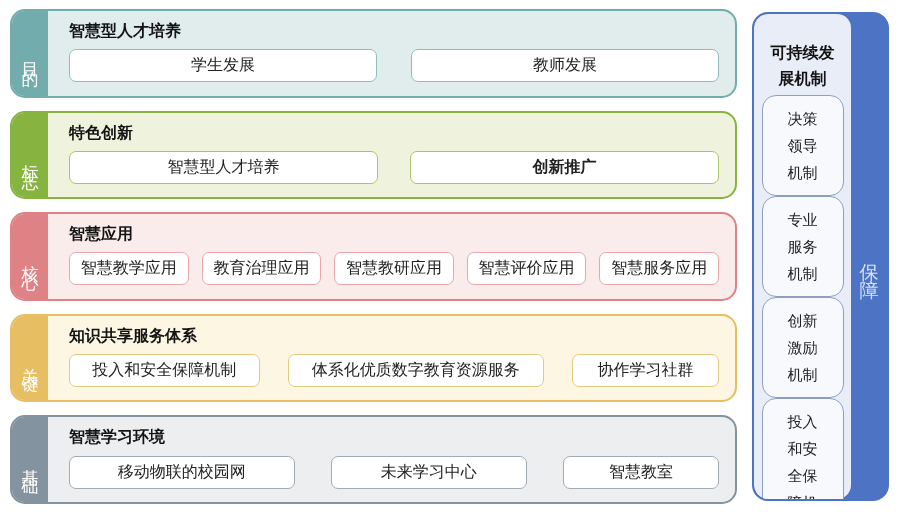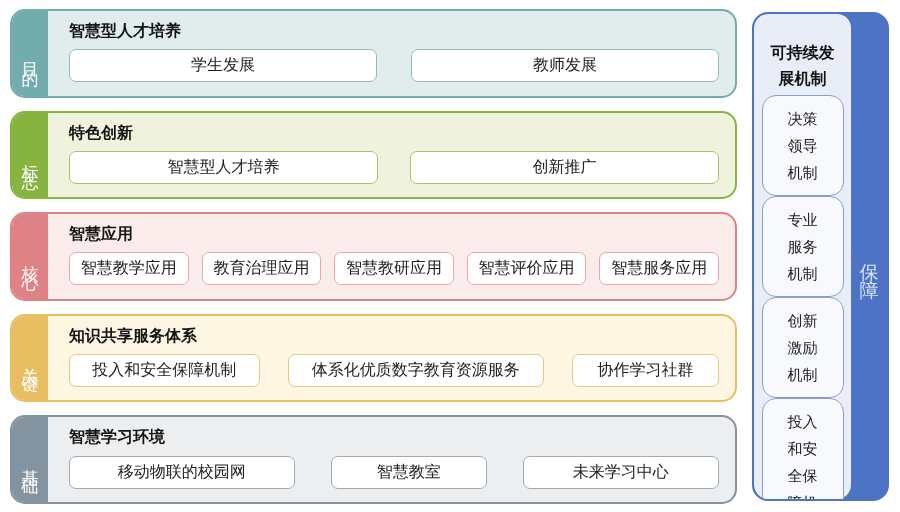--- a/index.html
+++ b/index.html
@@ -104,21 +104,21 @@
     </section>
 
     <section class="row" style="--accent: #87B440; --panel-bg: #EFF3DE; --box-border: #A9C468;">
       <div class="tab">
         <span class="vtext">标志</span>
       </div>
       <div class="panel">
         <h3 class="row-title">特色创新</h3>
         <div class="boxes" style="gap:32px;">
           <div class="box" style="flex:1;">智慧型人才培养</div>
-          <div class="box" style="flex:1;">创新推广</div>
+          <div class="box" style="flex:1;font-weight:bold;">创新推广</div>
         </div>
       </div>
     </section>
 
     <section class="row" style="--accent: #DF8285; --panel-bg: #FBECEC; --box-border: #E9A7A9;">
       <div class="tab">
         <span class="vtext">核心</span>
       </div>
       <div class="panel">
         <h3 class="row-title">智慧应用</h3>
@@ -147,22 +147,22 @@
     </section>
 
     <section class="row" style="--accent: #83939F; --panel-bg: #ECEEF0; --box-border: #9FACB5;">
       <div class="tab">
         <span class="vtext">基础</span>
       </div>
       <div class="panel">
         <h3 class="row-title">智慧学习环境</h3>
         <div class="boxes" style="gap:36px;">
           <div class="box" style="flex:1.45;">移动物联的校园网</div>
+          <div class="box" style="flex:1.26;">未来学习中心</div>
           <div class="box" style="flex:1;">智慧教室</div>
-          <div class="box" style="flex:1.26;">未来学习中心</div>
         </div>
       </div>
     </section>
 
   </div>
 
   <aside class="right-col" style="--accent: #4D73C4; --panel-bg: #E9EDF7; --box-bg: #F7F9FD; --box-border: #8CA0C6;">
     <div class="rp-inner">
       <h3 class="rp-title">可持续发展机制</h3>
       <div class="rp-boxes">

